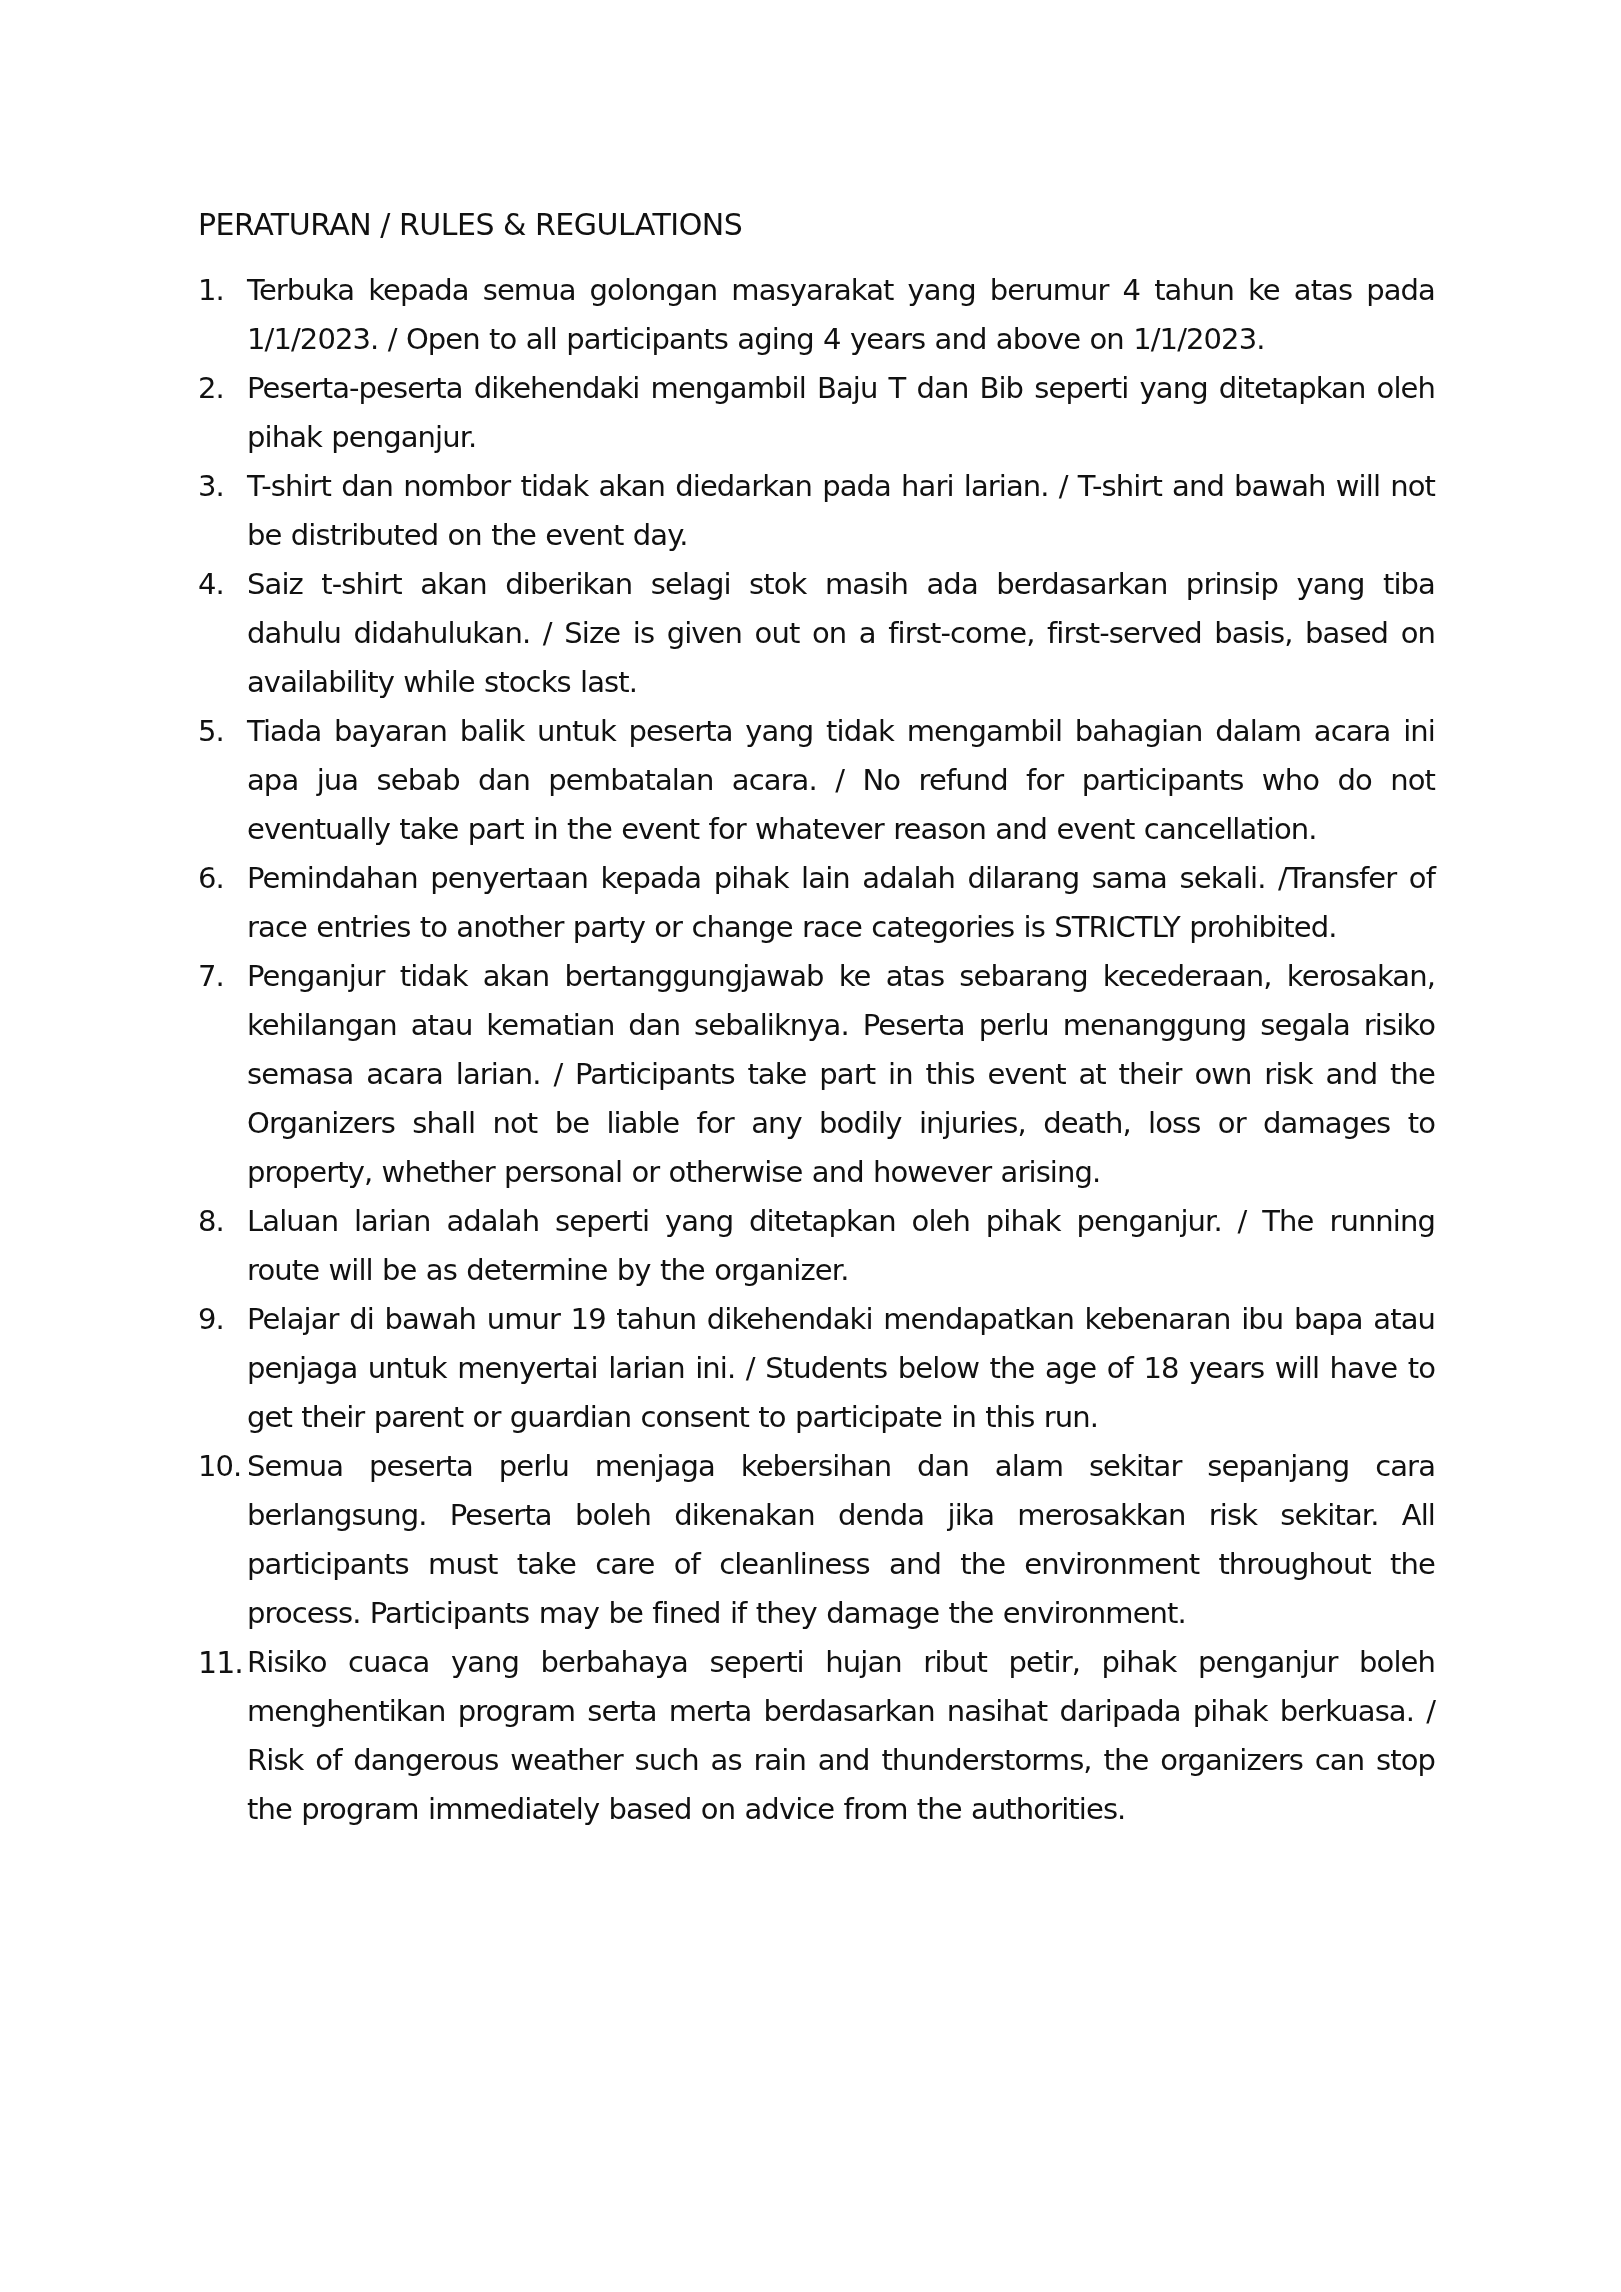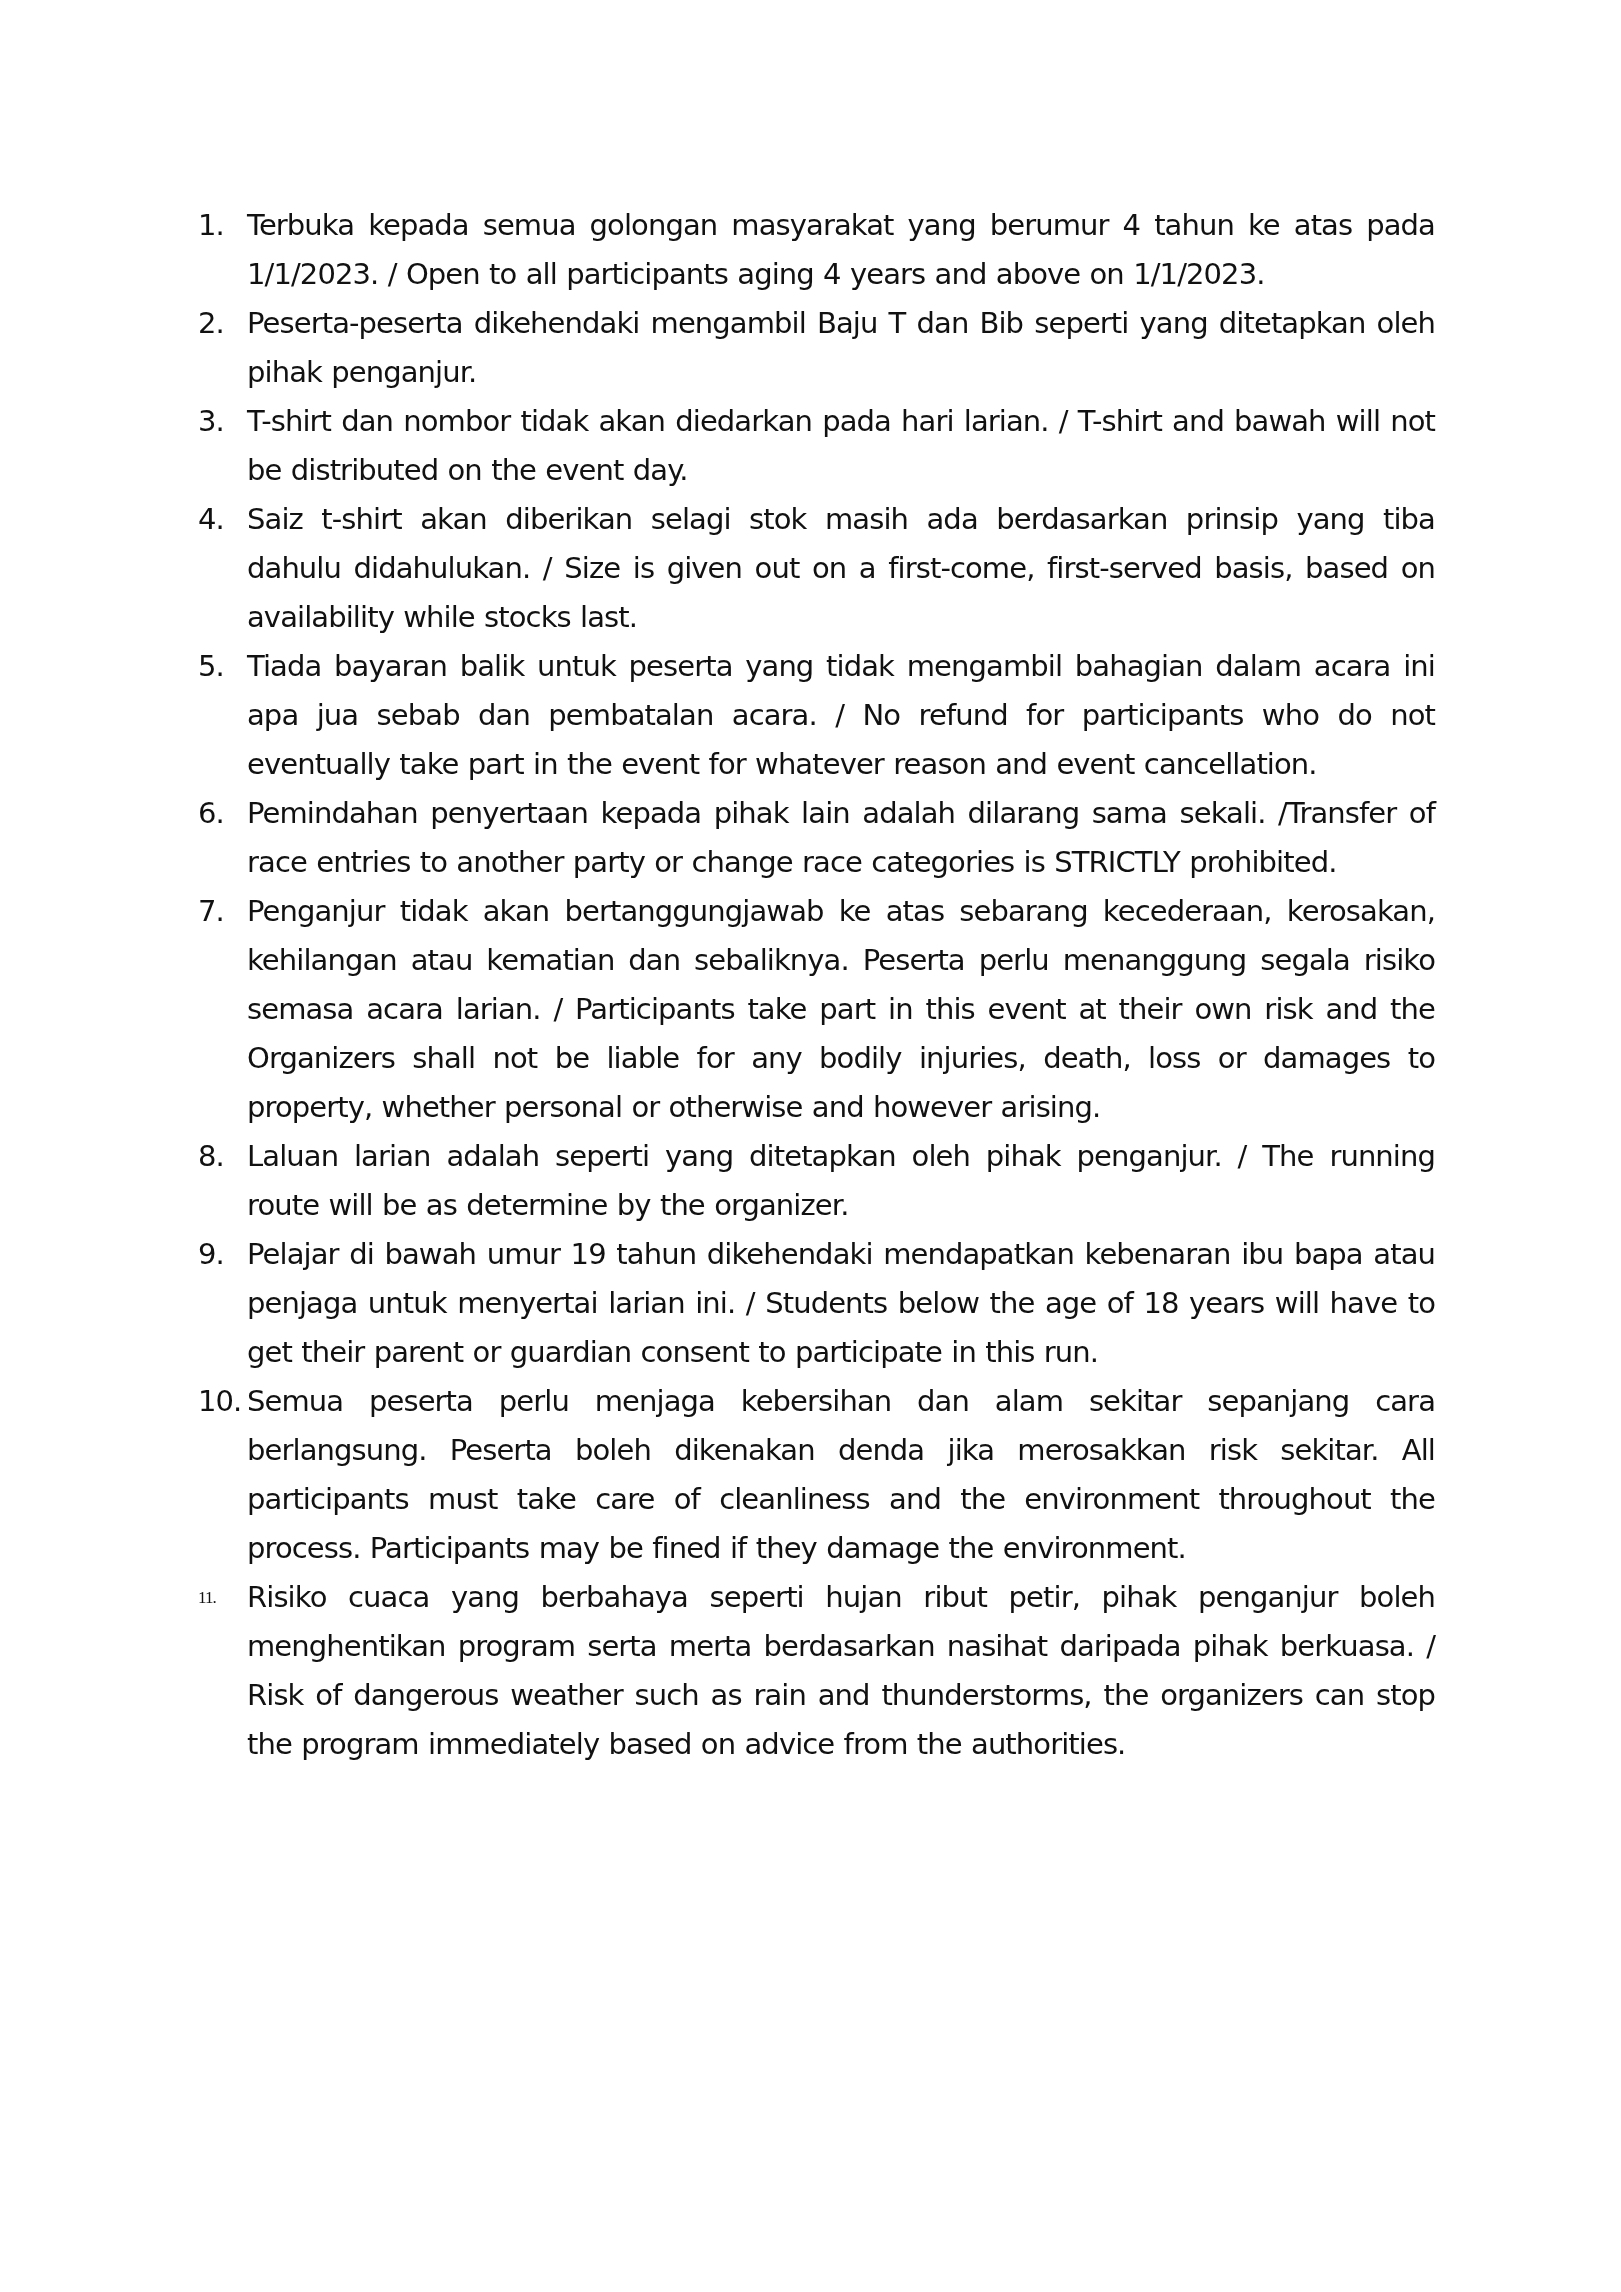--- a/index.html
+++ b/index.html
@@ -42,30 +42,30 @@
       letter-spacing: -0.9px;
       word-spacing: 1px;
     }
     ol.rules li .num {
       position: absolute;
       left: 0;
       top: 0;
       width: 49px;
     }
     ol.rules li .num.small {
-      font-size: 17px;
-      font-family: Liberation Serif, serif;
+      font-size: 30px;
     }
     .it {
     }
   </style>
 </head>
 <body>
 
 <div class="page">
+  <h1 class="title">PERATURAN / RULES &amp; REGULATIONS</h1>
 
   <ol class="rules">
     <li>
       <span class="num">1.</span><span>Terbuka kepada semua golongan masyarakat yang berumur 4 tahun ke atas pada 1/1/2023. / </span><span class="it"> Open to all participants aging 4 years and above on 1/1/2023.</span>
     </li>
     <li>
       <span class="num">2.</span><span>Peserta-peserta dikehendaki mengambil Baju T dan Bib seperti yang ditetapkan oleh pihak penganjur.</span>
     </li>
     <li>
       <span class="num">3.</span><span>T-shirt dan nombor tidak akan diedarkan pada hari larian.  / T-shirt and bawah will not be distributed on the event day.</span>

